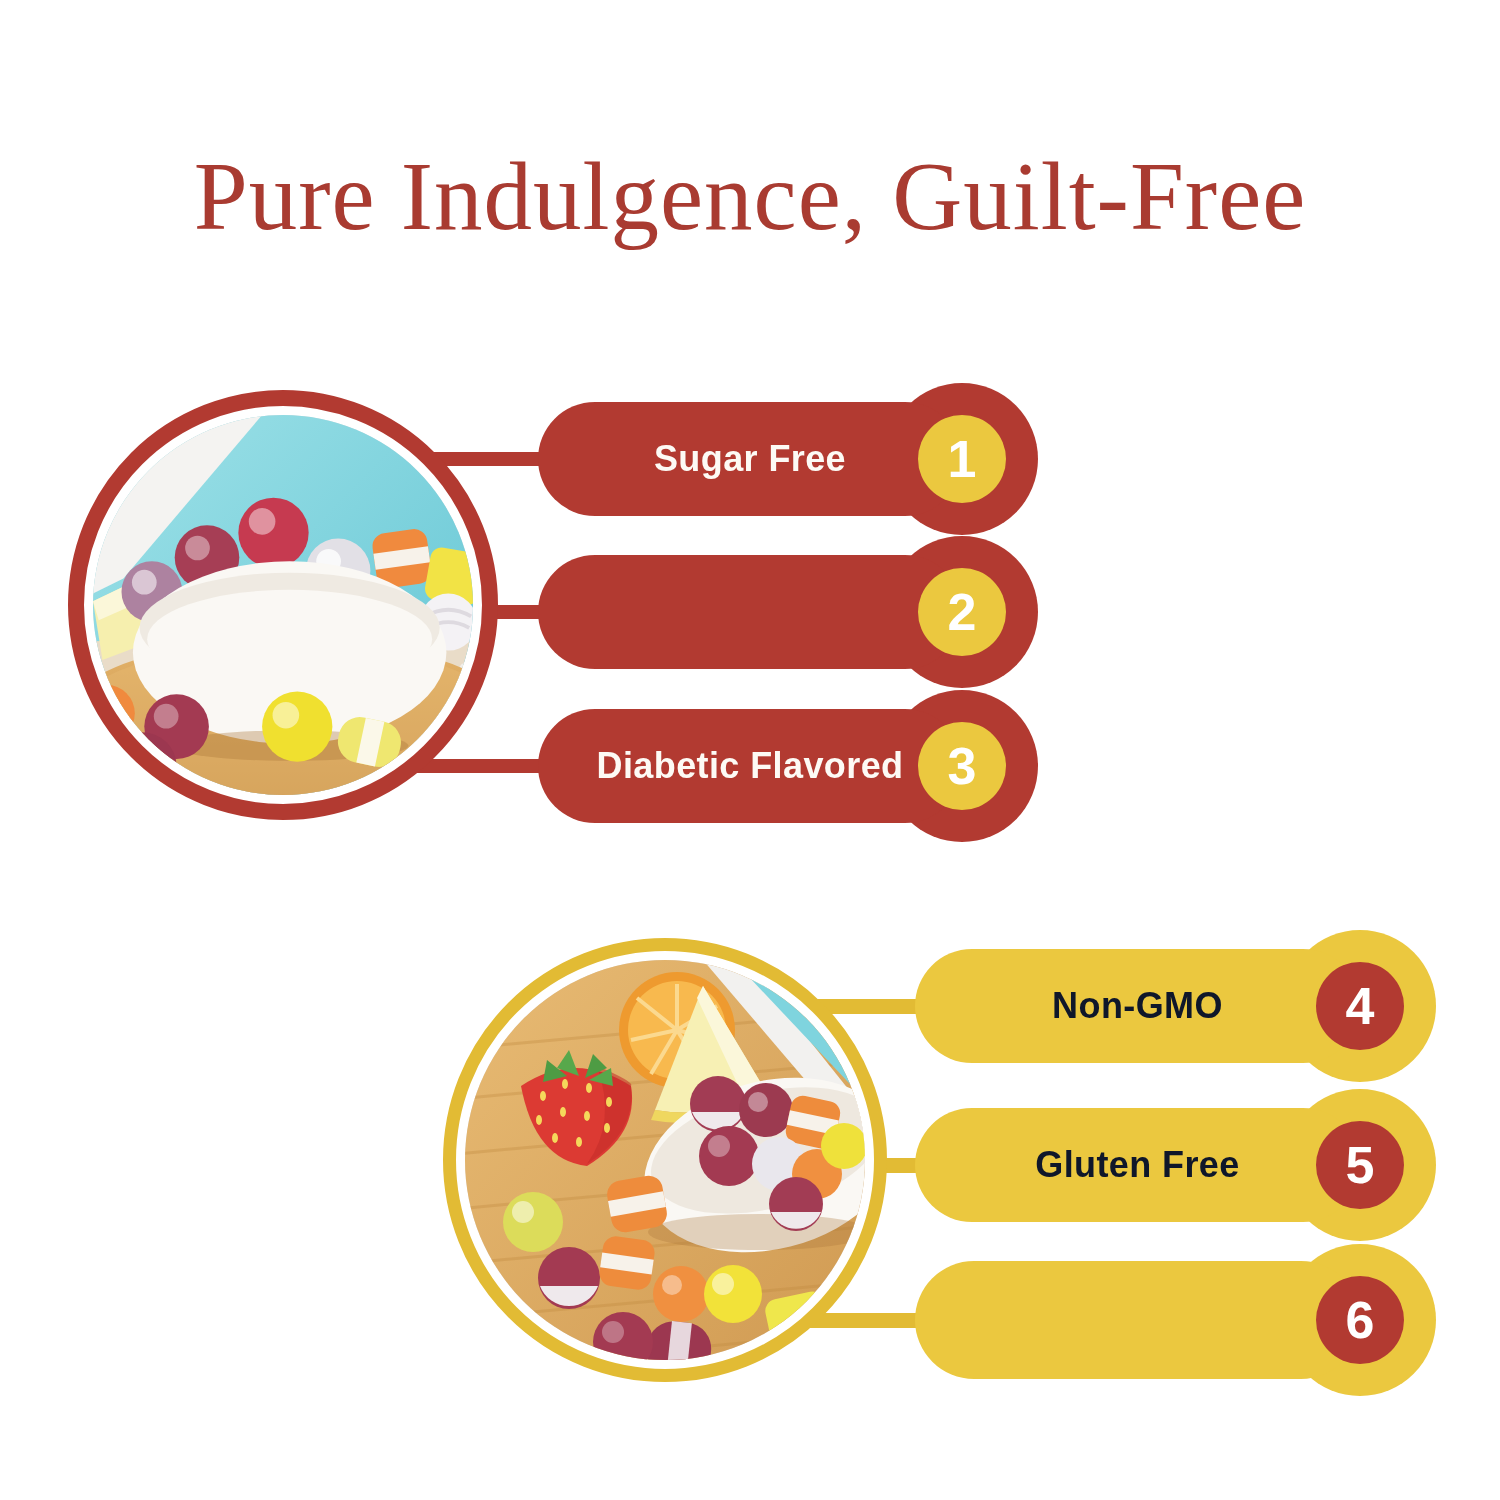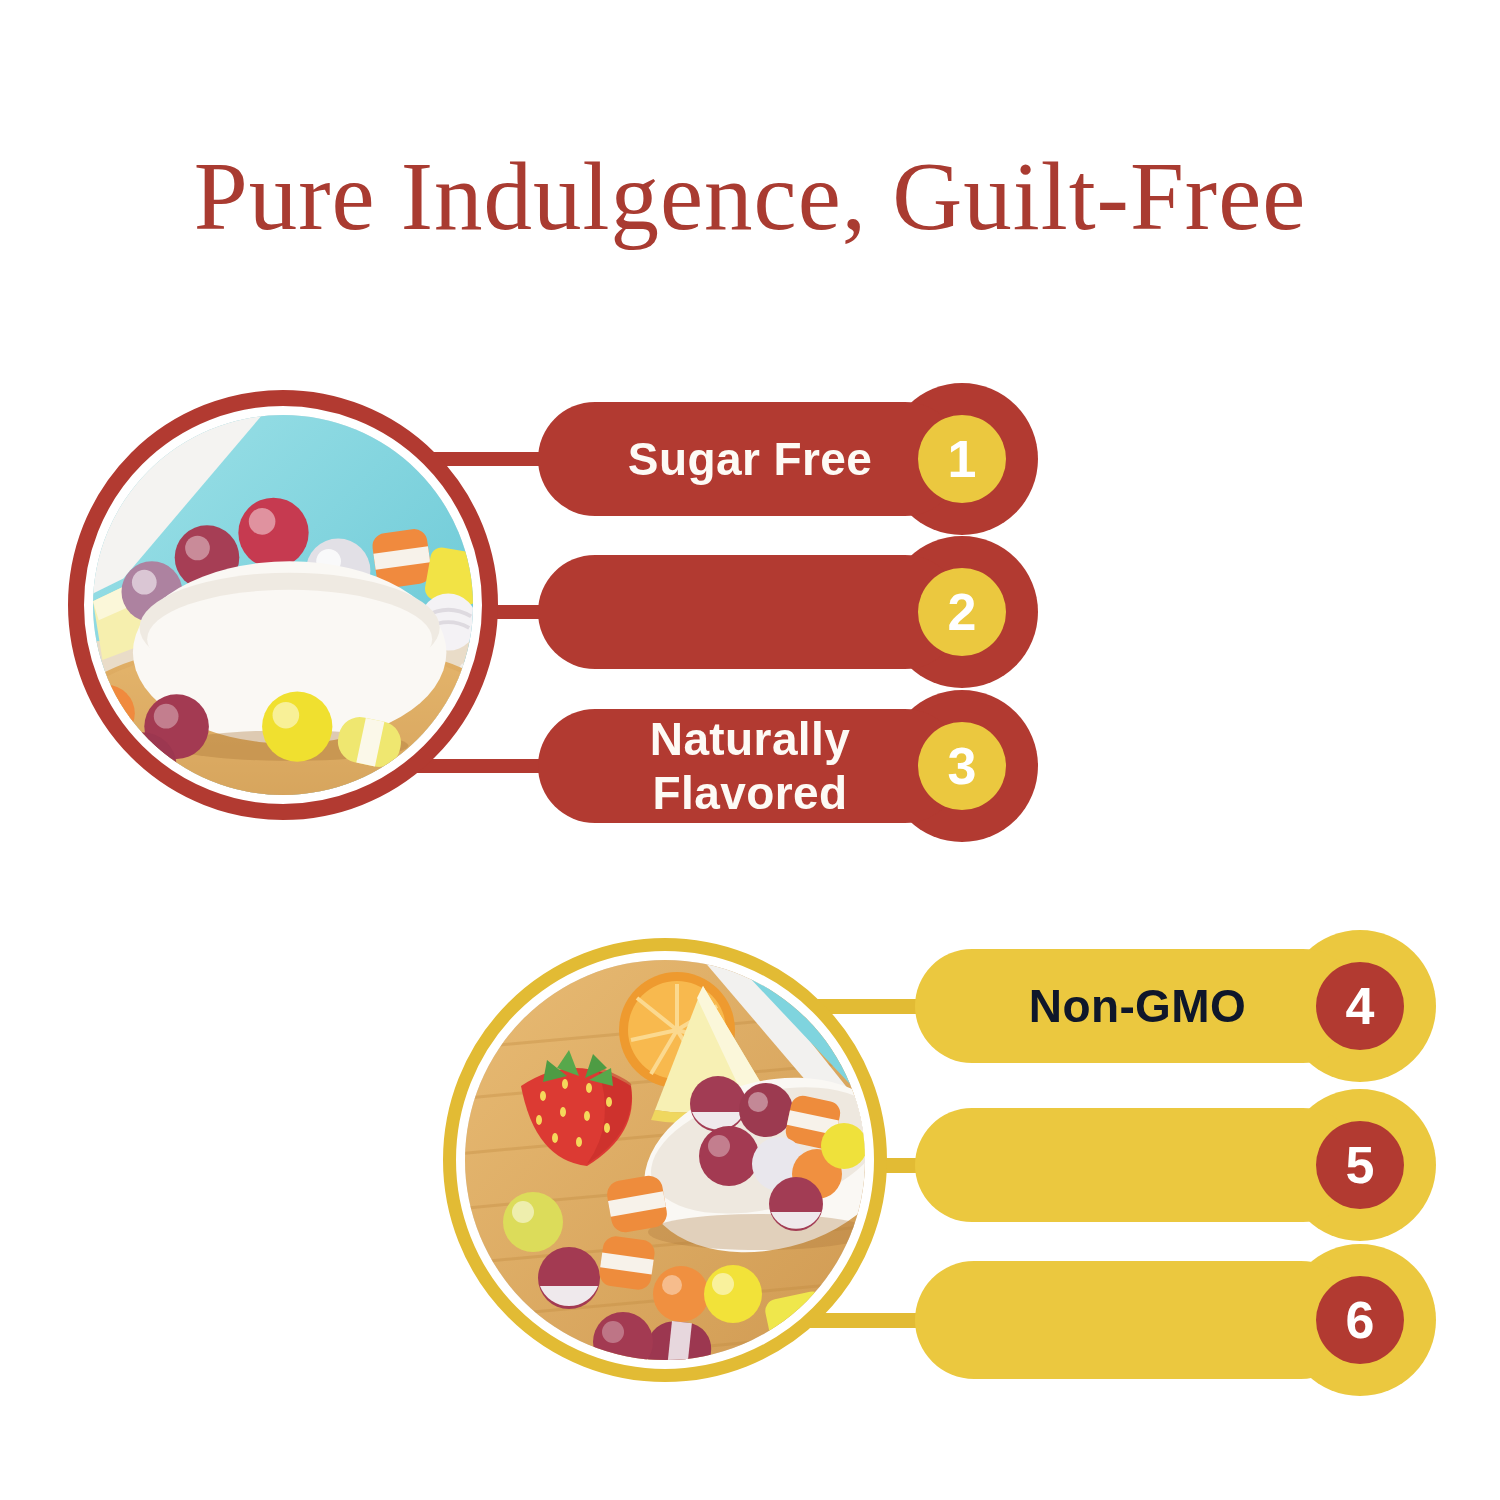--- a/index.html
+++ b/index.html
@@ -24,21 +24,21 @@
   .pill .body{position:absolute;left:0;top:0;width:var(--bw);height:var(--h);
               border-radius:calc(var(--h)/2);}
   .pill .bulge{position:absolute;width:152px;height:152px;border-radius:50%;
                left:calc(var(--bw) - 76px);top:calc((var(--h) - 152px)/2);}
   .pill .numc{position:absolute;width:88px;height:88px;border-radius:50%;
               left:calc(var(--bw) - 44px);top:calc((var(--h) - 88px)/2);
               display:flex;align-items:center;justify-content:center;
               font-size:52px;font-weight:bold;}
   .pill .label{position:absolute;left:0;top:0;width:var(--bw);height:var(--h);
                display:flex;align-items:center;justify-content:center;
-               font-size:46px;font-weight:600;letter-spacing:.4px;text-align:center;line-height:1.18;}
+               font-size:36px;font-weight:600;letter-spacing:.4px;text-align:center;line-height:1.18;}
   .pill .label span{display:block;max-width:382px;}
   .red-fill{background:#B23A31;}
   .gold-fill{background:#EBC83F;}
   .pill-bottom{--bw:445px;}
   .pill-6{--h:118px;}
   .t-light{color:#FDFAF5;}
   .t-dark{color:#0f172a;}
   .n-light{color:#FFFFFF;}
 </style>
 </head>
@@ -141,21 +141,21 @@
       </div>
   </div>
 
   <div class="pill pill-top" style="left:538px;top:709px;width:500px;height:114px;">
     <div class="bulge red-fill"></div>
     <div class="body red-fill"></div>
     <div class="numc gold-fill n-light">
         <span>3</span>
       </div>
     <div class="label t-light">
-        <span>Naturally Flavored</span>
+        <span>Diabetic Flavored</span>
       </div>
   </div>
 
   <div class="connector c-gold" style="left:808px;top:999px;width:111px;"></div>
   <div class="connector c-gold" style="left:870px;top:1158px;width:49px;"></div>
   <div class="connector c-gold" style="left:804px;top:1313px;width:115px;"></div>
 
   <div class="ring ring-gold" style="left:443px;top:938px;width:444px;height:444px;">
     <div class="photo">
       <svg viewBox="0 0 400 400" preserveAspectRatio="xMidYMid slice">
@@ -283,20 +283,23 @@
         <span>Non-GMO</span>
       </div>
   </div>
 
   <div class="pill pill-bottom" style="left:915px;top:1108px;width:521px;height:114px;">
     <div class="bulge gold-fill"></div>
     <div class="body gold-fill"></div>
     <div class="numc red-fill n-light">
         <span>5</span>
       </div>
+    <div class="label t-dark">
+        <span>Gluten Free</span>
+      </div>
   </div>
 
   <div class="pill pill-bottom pill-6" style="left:915px;top:1261px;width:521px;height:118px;">
     <div class="bulge gold-fill"></div>
     <div class="body gold-fill"></div>
     <div class="numc red-fill n-light">
         <span>6</span>
       </div>
   </div>
 

